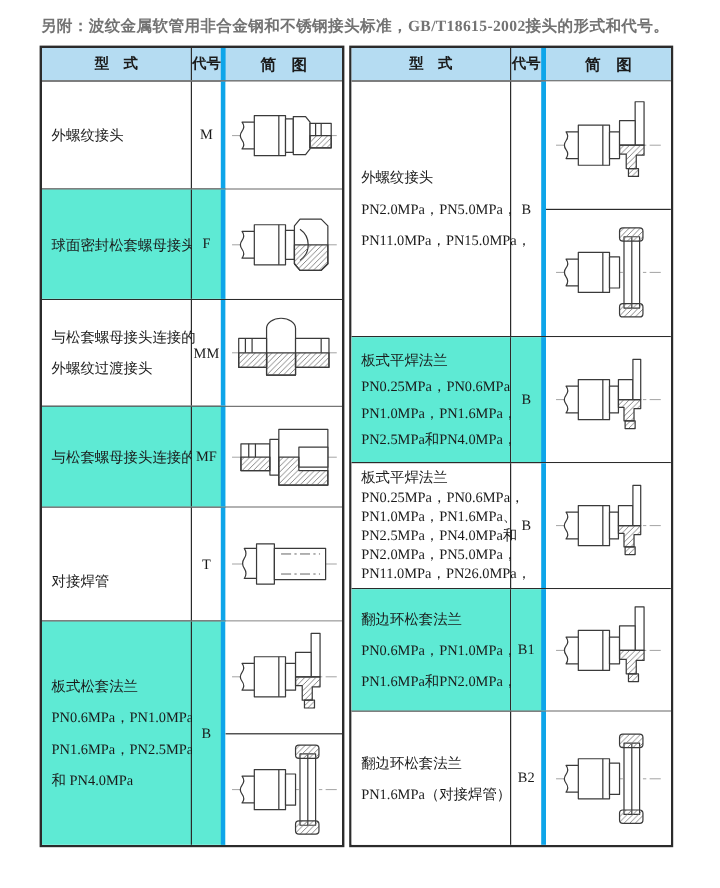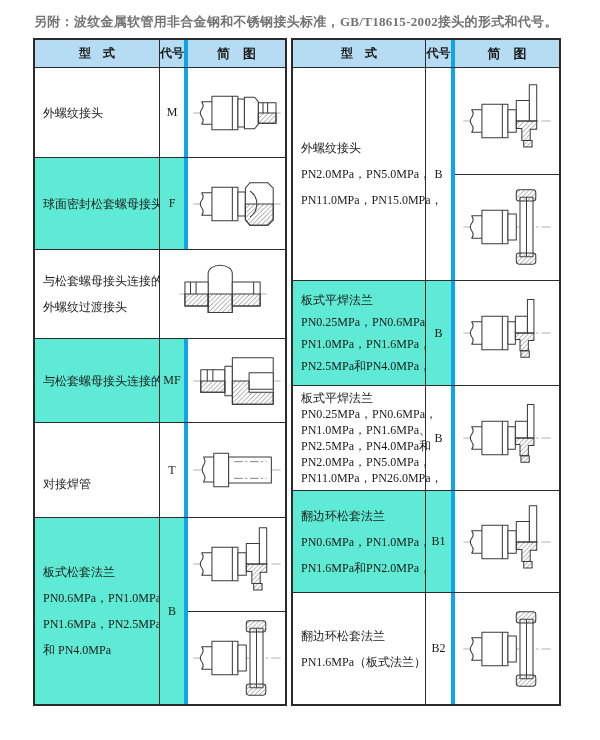--- a/index.html
+++ b/index.html
@@ -100,20 +100,21 @@
                 </g>
               </svg>
             </div>
           </div>
         </div>
         <div class="row" style="height: 89px;">
           <div class="cell type">
             <div class="tline" style="line-height: 26px;">与松套螺母接头连接的</div>
             <div class="tline" style="line-height: 26px;">外螺纹过渡接头</div>
           </div>
+          <div class="cell code">MM</div>
           <div class="cell diag">
             <div class="dsub">
               <svg viewBox="0 0 98 84" width="94" height="78" aria-hidden="true">
                 <line x1="2" y1="42" x2="96" y2="42" stroke="#888" stroke-width="0.7" stroke-dasharray="12 3 3 3"></line>
                 <g stroke="#3a3a3a" stroke-width="1.1" fill="none" stroke-linejoin="round">
                   <path d="M33,20 a13,9 0 0 1 26,0 v42 h-26 z" fill="#fff"></path>
                   <rect x="8" y="29" width="25" height="26" fill="#fff"></rect>
                   <rect x="59" y="29" width="30" height="26" fill="#fff"></rect>
                   <line x1="14" y1="29" x2="14" y2="42"></line>
                   <line x1="20" y1="29" x2="20" y2="42"></line>
@@ -334,21 +335,21 @@
                   <path d="M59,42 h22 v9 h-7 v12 h-9 v-13 h-6 z" fill="url(#hch)"></path>
                   <rect x="67" y="63" width="9" height="7" fill="url(#hch)"></rect>
                 </g>
               </svg>
             </div>
           </div>
         </div>
         <div class="row" style="height: 112px;">
           <div class="cell type">
             <div class="tline" style="line-height: 26px;">翻边环松套法兰</div>
-            <div class="tline" style="line-height: 26px;">PN1.6MPa（板式法兰）</div>
+            <div class="tline" style="line-height: 26px;">PN1.6MPa（对接焊管）</div>
           </div>
           <div class="cell code">B2</div>
           <div class="cell diag">
             <div class="dsub">
               <svg viewBox="0 0 98 84" width="94" height="78" aria-hidden="true">
                 <line x1="2" y1="42" x2="96" y2="42" stroke="#888" stroke-width="0.7" stroke-dasharray="12 3 3 3"></line>
                 <g stroke="#3a3a3a" stroke-width="1.1" fill="none" stroke-linejoin="round">
                   <path d="M22,30 H11 q3,4 0,8 q-3,4 0,8 q3,4 0,8 H22" fill="#fff"></path>
                   <rect x="22" y="24" width="28" height="36" fill="#fff"></rect>
                   <line x1="44" y1="24" x2="44" y2="60"></line>

